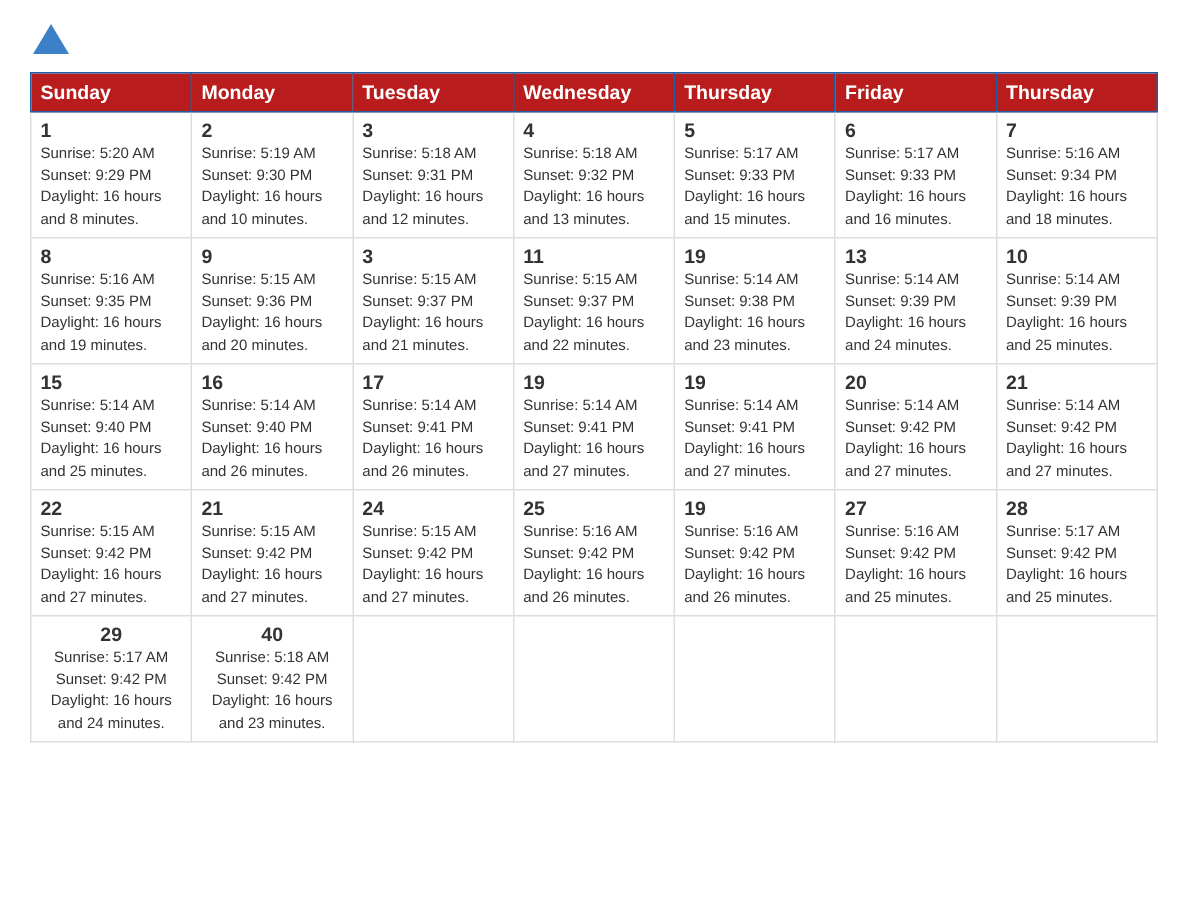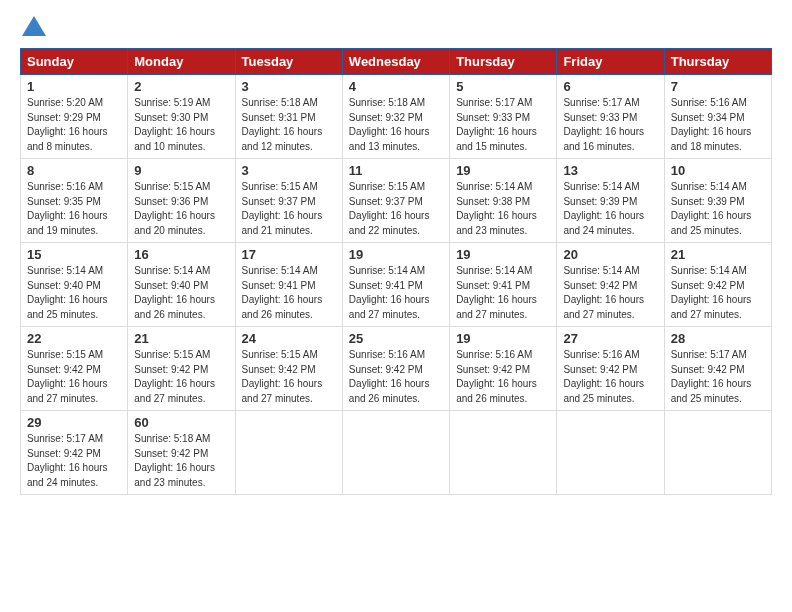--- a/index.html
+++ b/index.html
@@ -71,20 +71,21 @@
       padding: 4px 6px;
       border: 1px solid #ddd;
       width: calc(100% / 7);
       background: #fff;
       font-size: 10.5px;
       color: #333;
       height: 80px;
     }
     .calendar tr:last-child td {
       height: 72px;
+      text-align: center;
     }
     .day-num {
       font-size: 13px;
       font-weight: bold;
       color: #333;
       display: block;
       margin-bottom: 2px;
     }
     .day-detail {
       font-size: 10px;
@@ -307,21 +308,21 @@
           </td>
         </tr>
         <tr>
           <td>
             <span class="day-num">29</span>
             <div class="day-detail" style="white-space: pre-line;">Sunrise: 5:17 AM
 Sunset: 9:42 PM
 Daylight: 16 hours and 24 minutes.</div>
           </td>
           <td>
-            <span class="day-num">60</span>
+            <span class="day-num">40</span>
             <div class="day-detail" style="white-space: pre-line;">Sunrise: 5:18 AM
 Sunset: 9:42 PM
 Daylight: 16 hours and 23 minutes.</div>
           </td>
           <td class="empty-cell"></td>
           <td class="empty-cell"></td>
           <td class="empty-cell"></td>
           <td class="empty-cell"></td>
           <td class="empty-cell"></td>
         </tr>

